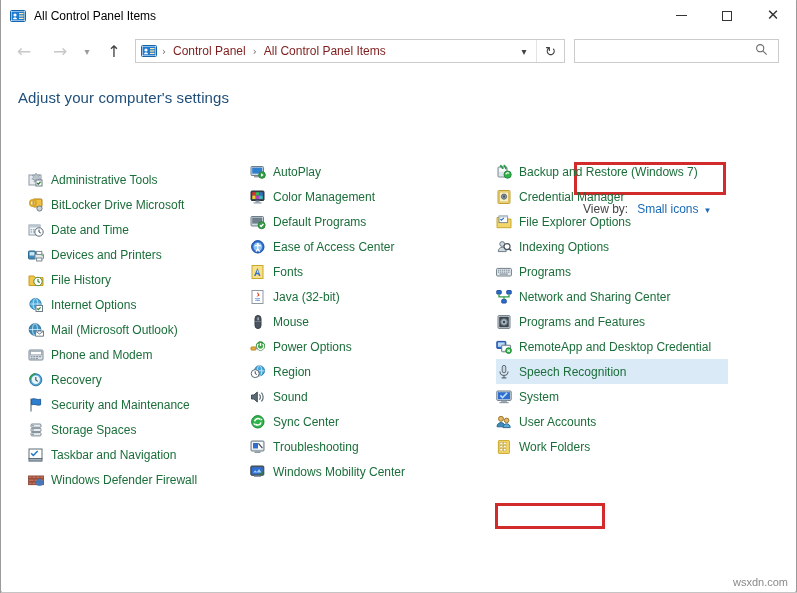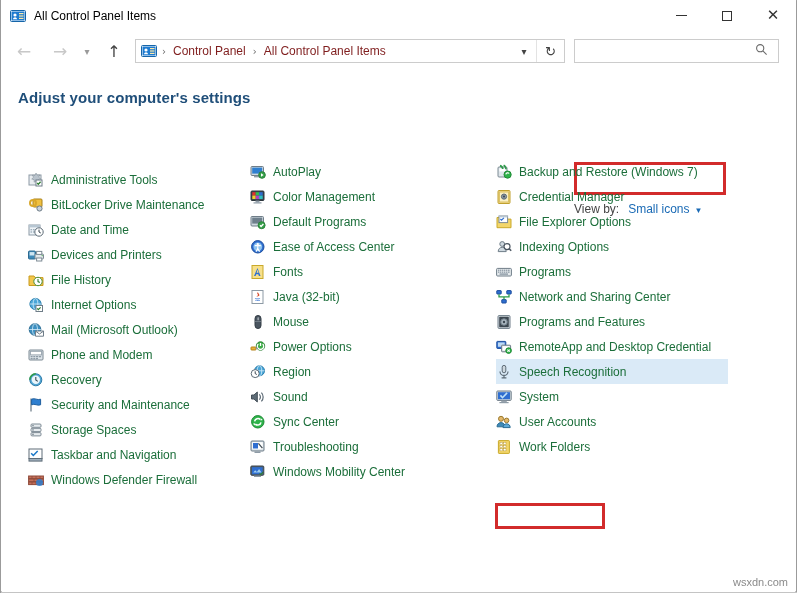--- a/index.html
+++ b/index.html
@@ -115,25 +115,25 @@
   #search-icon { margin-right: 10px; color: #6a6a6a; }
 
   
   #content {
     position: absolute; left: 0; top: 71px;
     width: 795px; height: 520px;
     background: #ffffff;
   }
   #heading {
     position: absolute; left: 17px; top: 18px;
-    font-size: 15px; color: #1f4e79; letter-spacing: 0.1px; font-weight: bold;
+    font-size: 15px; color: #1f4e79; letter-spacing: 0.1px;
   }
   #viewby-box {
     position: absolute; left: 573px; top: 92px;
-    display: flex; align-items: baseline;
+    display: flex; align-items: baseline; padding-left: 9px;
   }
   #viewby-label { font-size: 12px; color: #444; }
   #viewby-value { font-size: 12px; color: #1a6ab5; margin-left: 9px; margin-top: 39px; }
   #viewby-caret { font-size: 8px; color: #1a6ab5; margin-left: 5px; }
 
   .redbox {
     position: absolute;
     border: 3px solid #d22b2b;
     pointer-events: none;
   }
@@ -277,21 +277,21 @@
           </div>
           <div class="item">
             <span class="item-icon">
               <svg width="16" height="16" viewBox="0 0 16 16">
                 <rect x="5" y="2" width="9" height="8" rx="1" fill="#f0c040" stroke="#a8801a"></rect>
                 <circle cx="5" cy="6" r="3" fill="none" stroke="#d9a72a" stroke-width="2"></circle>
                 <path d="M8 9l4 4 2-2z" fill="#9aa6b0"></path>
                 <circle cx="11.5" cy="11.5" r="2.6" fill="#c9d3dc" stroke="#6f7d88"></circle>
               </svg>
             </span>
-            <span class="item-label">BitLocker Drive Maintenance</span>
+            <span class="item-label">BitLocker Drive Microsoft</span>
           </div>
           <div class="item">
             <span class="item-icon">
               <svg width="16" height="16" viewBox="0 0 16 16">
                 <rect x="1" y="3" width="11" height="10" fill="#eef3f7" stroke="#8b9aa6"></rect>
                 <rect x="1" y="3" width="11" height="2.4" fill="#b7c6d2"></rect>
                 <g fill="#9fb0bd">
                   <rect x="2.5" y="7" width="1.6" height="1.4"></rect>
                   <rect x="5" y="7" width="1.6" height="1.4"></rect>
                   <rect x="2.5" y="9.3" width="1.6" height="1.4"></rect>

